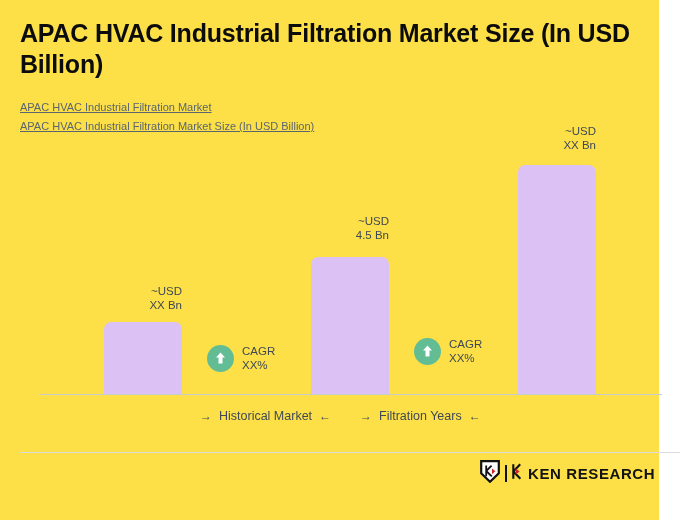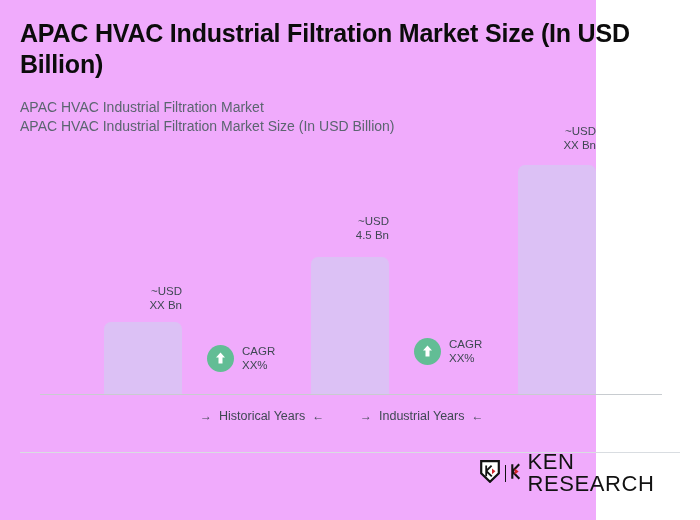--- a/index.html
+++ b/index.html
@@ -7,23 +7,23 @@
   html, body {
     width: 700px;
     height: 520px;
     background: #ffffff;
     font-family: "Liberation Sans", sans-serif;
     overflow: hidden;
   }
 
   #page {
     position: relative;
-    width: 596px;
+    width: 659px;
     height: 520px;
-    background: #f0abfc;
+    background: #fde047;
   }
 
   
   .title {
     position: absolute;
     left: 20px;
     top: 18px;
     width: 660px;
     font-size: 25px;
     line-height: 31px;
@@ -33,23 +33,24 @@
   }
 
   
   .subtitle-block {
     position: absolute;
     left: 20px;
     top: 98px;
     width: 640px;
   }
   .subtitle-line {
-    font-size: 14px;
+    font-size: 11px;
     line-height: 19px;
     color: #5b6570;
+    text-decoration: underline;
   }
 
   
   .plot {
     position: absolute;
     left: 0;
     top: 0;
     width: 700px;
     height: 520px;
   }
@@ -146,22 +147,22 @@
   .logo {
     position: absolute;
     left: 480px;
     top: 461px;
     height: 24px;
     display: flex;
     align-items: center;
     gap: 5px;
   }
   .logo-word {
-    font-size: 22px;
-    font-weight: normal;
+    font-size: 15px;
+    font-weight: bold;
     letter-spacing: 0.6px;
     color: #121212;
     line-height: 1;
     font-family: "Liberation Sans", sans-serif;
   }
   .logo-divider {
     width: 2px;
     height: 17px;
     background: #121212;
   }
@@ -211,26 +212,26 @@
 
     <div class="bar-label" style="left:518px; top:124px; width:78px;">~USD
 XX Bn</div>
     <div class="bar" style="left:518px; top:165px; width:78px; height:229px;"></div>
 
     <div class="axis-line"></div>
 
     <div class="years-row">
       <div class="years-item" style="left:160px;">
         <span class="arrow-glyph">→</span>
-        <span>Historical Years</span>
+        <span>Historical Market</span>
         <span class="arrow-glyph">←</span>
       </div>
       <div class="years-item" style="left:320px;">
         <span class="arrow-glyph">→</span>
-        <span>Industrial Years</span>
+        <span>Filtration Years</span>
         <span class="arrow-glyph">←</span>
       </div>
     </div>
 
   </div>
 
   <div class="footer-rule"></div>
 
   <div class="logo">
     <span class="logo-k-wrap">

